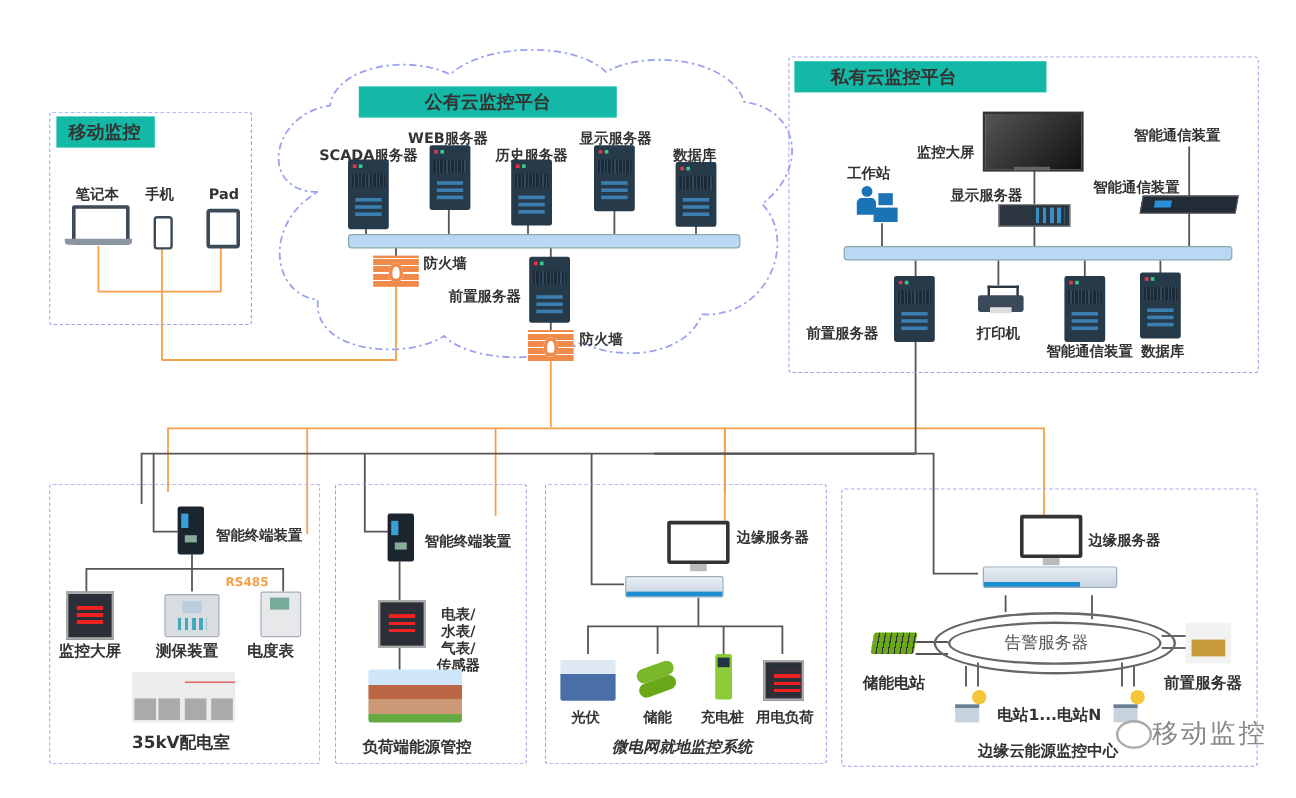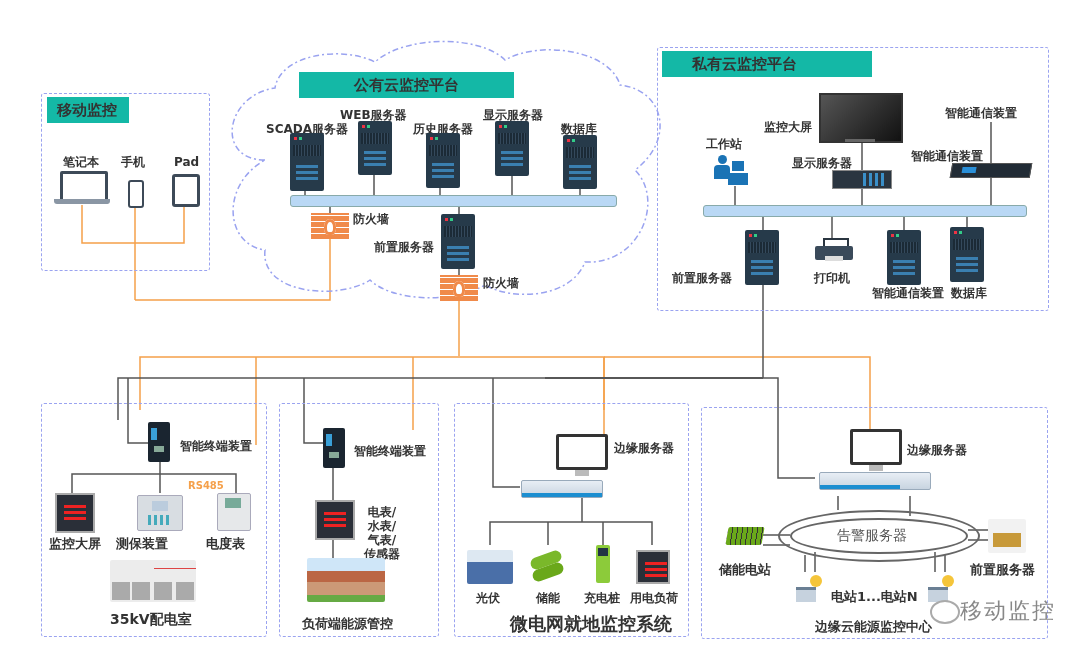--- a/index.html
+++ b/index.html
@@ -217,21 +217,21 @@
 <span class="abs" style="left:188px;top:480px;color:#f5a04a;font-size:10px;font-weight:bold;">RS485</span>
 <div class="meter" style="left:55px;top:493px;"></div>
 <div class="device-img" style="left:137px;top:495px;width:44px;height:34px;background:#d8dde2;border:1px solid #aab;">
   <div style="position:absolute;left:14px;top:5px;width:16px;height:10px;background:#bcd;"></div>
   <div style="position:absolute;left:10px;top:19px;width:24px;height:10px;background:repeating-linear-gradient(90deg,#4ab 0 3px,#d8dde2 3px 6px);"></div>
 </div>
 <div class="device-img" style="left:217px;top:493px;width:32px;height:36px;background:#e6e8ea;border:1px solid #aab;">
   <div style="position:absolute;left:7px;top:4px;width:16px;height:10px;background:#7a9;"></div>
 </div>
 <span class="lbl" style="left:49px;top:537px;font-size:13px;">监控大屏</span>
-<span class="lbl" style="left:116px;top:537px;font-size:13px;">测保装置</span>
+<span class="lbl" style="left:130px;top:537px;font-size:13px;">测保装置</span>
 <span class="lbl" style="left:206px;top:537px;font-size:13px;">电度表</span>
 <div class="device-img" style="left:110px;top:560px;width:86px;height:42px;background:#ececec;">
   <div style="position:absolute;left:2px;top:22px;width:18px;height:18px;background:#aaa;"></div>
   <div style="position:absolute;left:22px;top:22px;width:18px;height:18px;background:#aaa;"></div>
   <div style="position:absolute;left:44px;top:22px;width:18px;height:18px;background:#aaa;"></div>
   <div style="position:absolute;left:66px;top:22px;width:18px;height:18px;background:#aaa;"></div>
   <div style="position:absolute;left:44px;top:8px;width:42px;height:1px;background:#d44;"></div>
 </div>
 <span class="lbl" style="left:110px;top:612px;font-size:14px;">35kV配电室</span>
 
@@ -253,21 +253,21 @@
   <div style="position:absolute;left:4px;top:14px;width:32px;height:12px;background:#6aa81a;border-radius:6px;transform:rotate(-20deg);"></div>
 </div>
 <div class="device-img" style="left:596px;top:545px;width:14px;height:38px;background:#8ccb3a;border-radius:2px;">
   <div style="position:absolute;left:2px;top:3px;width:10px;height:8px;background:#234;"></div>
 </div>
 <div class="meter" style="left:636px;top:550px;width:30px;height:30px;"></div>
 <span class="lbl" style="left:476px;top:591px;">光伏</span>
 <span class="lbl" style="left:536px;top:591px;">储能</span>
 <span class="lbl" style="left:584px;top:591px;">充电桩</span>
 <span class="lbl" style="left:630px;top:591px;">用电负荷</span>
-<span class="lbl" style="left:510px;top:617px;font-size:18px;">微电网就地监控系统</span>
+<span class="lbl" style="left:510px;top:617px;font-size:13px;font-style:italic;">微电网就地监控系统</span>
 
 <div class="box" style="left:701px;top:407px;width:345px;height:230px;"></div>
 <div class="monitor" style="left:850px;top:429px;"></div>
 <span class="lbl" style="left:907px;top:443px;">边缘服务器</span>
 <div class="rack1u" style="left:819px;top:472px;width:110px;"></div>
 <div class="ring" style="left:778px;top:510px;width:198px;height:48px;"></div>
 <div class="ring" style="left:790px;top:518px;width:174px;height:32px;"></div>
 <span class="abs" style="left:837px;top:527px;font-size:14px;color:#555;">告警服务器</span>
 <div class="device-img" style="left:727px;top:527px;width:36px;height:18px;background:repeating-linear-gradient(90deg,#6aa81a 0 4px,#333 4px 5px);transform:skewX(-10deg);"></div>
 <span class="lbl" style="left:719px;top:563px;font-size:13px;">储能电站</span>

